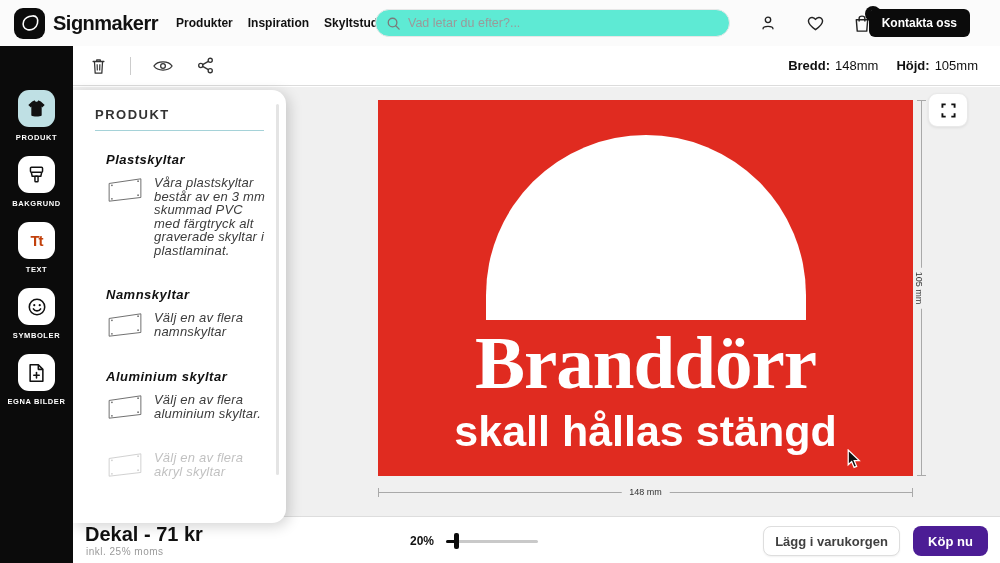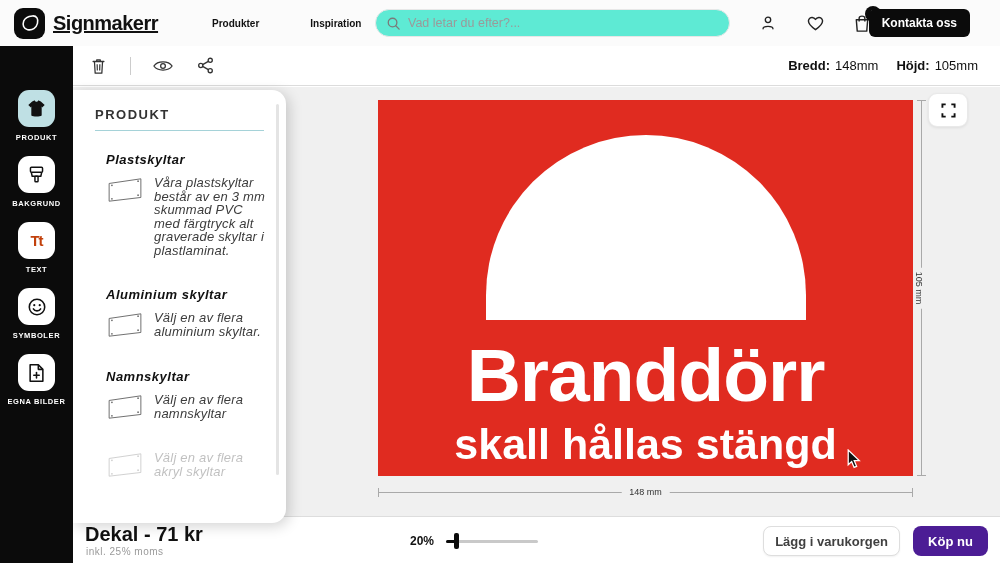--- a/index.html
+++ b/index.html
@@ -3,44 +3,44 @@
 <meta charset="utf-8">
 <style>
   * { margin:0; padding:0; box-sizing:border-box; }
   html,body { width:1000px; height:563px; font-family:"Liberation Sans", sans-serif; background:#fff; overflow:hidden; }
   body { position:relative; }
 
   
   .header { position:absolute; left:0; top:0; width:1000px; height:46px; background:#fbfbfb; display:flex; align-items:center; z-index:6; }
   .brand { display:flex; align-items:center; gap:8px; margin-left:14px; }
   .logo-mark { width:31px; height:31px; background:#0b0b0b; border-radius:9px; display:flex; align-items:center; justify-content:center; }
-  .brand-name { font-size:20px; font-weight:800; letter-spacing:-0.5px; color:#111;text-decoration:underline; }
+  .brand-name { font-size:20px; font-weight:800; letter-spacing:-0.5px; color:#111; }
   .nav { display:flex; gap:15px; margin-left:18px; }
-  .nav-item { font-size:10px; font-weight:700; color:#111; cursor:pointer;margin-left:36px; }
+  .nav-item { font-size:12px; font-weight:700; color:#111; cursor:pointer; }
   .search { position:absolute; left:375px; top:9px; width:355px; height:28px; background:#5eead4; border:1px solid #e7e7e7; border-radius:15px; display:flex; align-items:center; padding:0 10px; gap:7px; }
   .search input { border:none; outline:none; background:transparent; font-size:12.5px; color:#444; width:100%; font-family:"Liberation Sans", sans-serif; }
   .search input::placeholder { color:#9a9a9a; }
   .hdr-icons { position:absolute; right:128px; top:0; height:46px; display:flex; align-items:center; gap:27px; }
   .hdr-icon { position:relative; width:20px; height:20px; display:flex; align-items:center; justify-content:center; cursor:pointer; }
   .badge { position:absolute; top:-7px; right:-9px; min-width:16px; height:16px; background:#0b0b0b; color:#fff; border-radius:50%; font-size:10px; font-weight:700; display:flex; align-items:center; justify-content:center; }
   .contact-btn { position:absolute; right:30px; top:9px; height:28px; padding:0 13px; background:#0b0b0b; color:#fff; border:none; border-radius:6px; font-size:12px; font-weight:700; font-family:"Liberation Sans", sans-serif; cursor:pointer; }
 
   
   .toolbar { position:absolute; left:0; top:46px; width:1000px; height:40px; background:#fff; border-bottom:1px solid #dcdcdc; display:flex; align-items:center; z-index:2; }
   .tool-group { display:flex; align-items:center; gap:22px; margin-left:88px; }
   .tool-btn { width:20px; height:20px; display:flex; align-items:center; justify-content:center; cursor:pointer; }
   .tool-sep { width:1px; height:18px; background:#ccc; }
   .dims { position:absolute; right:22px; display:flex; gap:18px; font-size:13px; color:#111; }
   .dims b { font-weight:700; margin-right:5px; }
 
   
   .canvas { position:absolute; left:0; top:87px; width:1000px; height:429px; background:#f0f0f0; z-index:1; }
   .sign { position:absolute; left:378px; top:13px; width:535px; height:376px; display:flex; flex-direction:column; align-items:center; }
   .dome { width:320px; height:185px; margin-top:35px; background:#fff; border-radius:160px 160px 0 0; }
-  .sign-line1 { font-size:75px; font-weight:700; letter-spacing:-1px; line-height:1.0; margin-top:18px; }
+  .sign-line1 { font-size:75px; font-weight:700; letter-spacing:-1px; line-height:1.0; margin-top:5px;font-family:Liberation Serif, serif; }
   .sign-line2 { font-size:43px; font-weight:700; line-height:1.0; margin-top:10px; }
   .cursor { position:absolute; left:468px; top:349px; }
 
   .fs-btn { position:absolute; left:928px; top:6px; width:40px; height:34px; background:#fff; border:1px solid #e9e9e9; border-radius:9px; box-shadow:0 1px 3px rgba(0,0,0,.08); display:flex; align-items:center; justify-content:center; cursor:pointer; }
 
   .vruler { position:absolute; left:917px; top:13px; height:376px; width:10px; }
   .vruler .line { position:absolute; left:4px; top:0; width:1px; height:100%; background:#a9a9a9; }
   .vruler .cap { position:absolute; left:0; width:9px; height:1px; background:#a9a9a9; }
   .vlabel { position:absolute; left:-3px; top:50%; transform:translateY(-50%); writing-mode:vertical-rl; font-size:9px; color:#333; background:#f0f0f0; padding:4px 0; }
   .hruler { position:absolute; left:378px; top:401px; width:535px; height:10px; }
@@ -262,52 +262,52 @@
               <circle cx="6" cy="10" r=".9" fill="#666"></circle>
               <circle cx="34" cy="5.5" r=".9" fill="#666"></circle>
               <circle cx="34" cy="20.5" r=".9" fill="#666"></circle>
               <circle cx="6" cy="24.5" r=".9" fill="#666"></circle>
             </svg>
         </span>
         <div class="p-desc">Våra plastskyltar består av en 3 mm skummad PVC med färgtryck alt graverade skyltar i plastlaminat.</div>
       </div>
     </div>
 
+    <div class="p-item" style="margin-top:12px;">
+      <div class="p-title">Namnskyltar</div>
+      <div class="p-row">
+        <span>
+          <svg width="38" height="28" viewBox="0 0 40 30">
+              <polygon points="3,8 37,3 37,23 3,27" fill="#fff" stroke="#666" stroke-width="1"></polygon>
+              <circle cx="6" cy="10" r=".9" fill="#666"></circle>
+              <circle cx="34" cy="5.5" r=".9" fill="#666"></circle>
+              <circle cx="34" cy="20.5" r=".9" fill="#666"></circle>
+              <circle cx="6" cy="24.5" r=".9" fill="#666"></circle>
+            </svg>
+        </span>
+        <div class="p-desc">Välj en av flera namnskyltar</div>
+      </div>
+    </div>
+
     <div class="p-item" style="margin-top:26px;">
       <div class="p-title">Aluminium skyltar</div>
       <div class="p-row">
         <span>
           <svg width="38" height="28" viewBox="0 0 40 30">
               <polygon points="3,8 37,3 37,23 3,27" fill="#fff" stroke="#666" stroke-width="1"></polygon>
               <circle cx="6" cy="10" r=".9" fill="#666"></circle>
               <circle cx="34" cy="5.5" r=".9" fill="#666"></circle>
               <circle cx="34" cy="20.5" r=".9" fill="#666"></circle>
               <circle cx="6" cy="24.5" r=".9" fill="#666"></circle>
             </svg>
         </span>
         <div class="p-desc">Välj en av flera aluminium skyltar.</div>
       </div>
     </div>
 
-    <div class="p-item" style="margin-top:12px;">
-      <div class="p-title">Namnskyltar</div>
-      <div class="p-row">
-        <span>
-          <svg width="38" height="28" viewBox="0 0 40 30">
-              <polygon points="3,8 37,3 37,23 3,27" fill="#fff" stroke="#666" stroke-width="1"></polygon>
-              <circle cx="6" cy="10" r=".9" fill="#666"></circle>
-              <circle cx="34" cy="5.5" r=".9" fill="#666"></circle>
-              <circle cx="34" cy="20.5" r=".9" fill="#666"></circle>
-              <circle cx="6" cy="24.5" r=".9" fill="#666"></circle>
-            </svg>
-        </span>
-        <div class="p-desc">Välj en av flera namnskyltar</div>
-      </div>
-    </div>
-
     <div class="p-item faded" style="margin-top:28px;">
       <div class="p-row">
         <span>
           <svg width="38" height="28" viewBox="0 0 40 30">
               <polygon points="3,8 37,3 37,23 3,27" fill="#fff" stroke="#666" stroke-width="1"></polygon>
               <circle cx="6" cy="10" r=".9" fill="#666"></circle>
               <circle cx="34" cy="5.5" r=".9" fill="#666"></circle>
               <circle cx="34" cy="20.5" r=".9" fill="#666"></circle>
               <circle cx="6" cy="24.5" r=".9" fill="#666"></circle>
             </svg>

